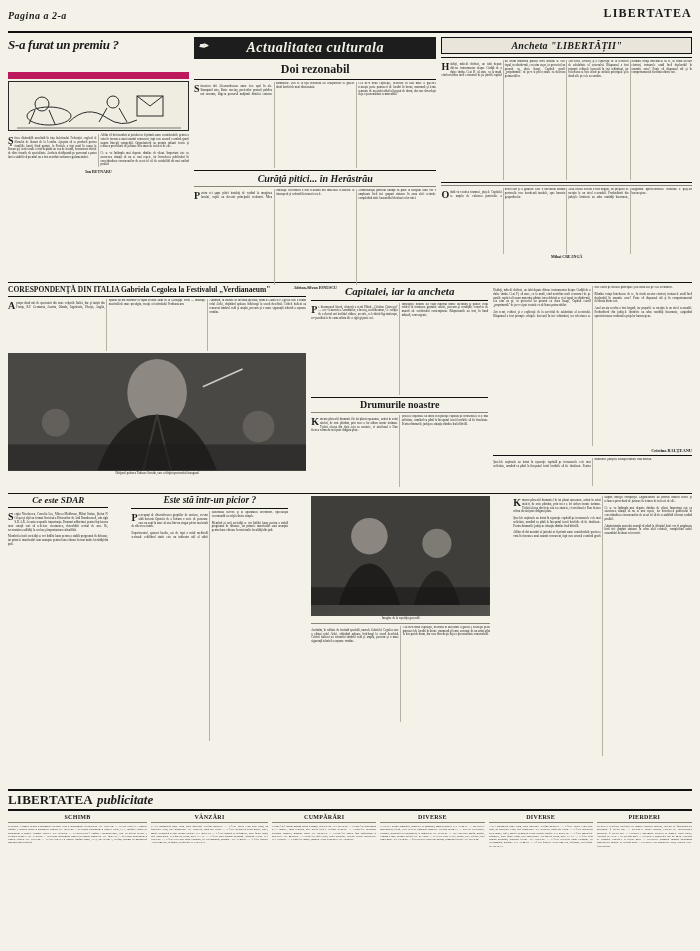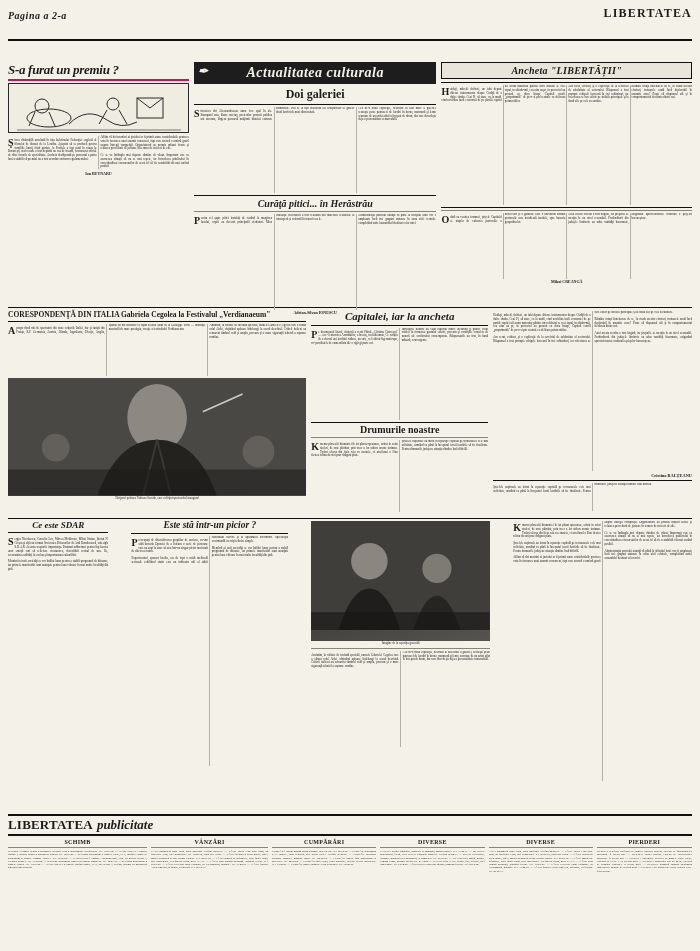--- a/index.html
+++ b/index.html
@@ -9,41 +9,41 @@
     background:#f4f1e8;
     font-family:"Liberation Serif", serif;
     color:#1b1b1b;
     overflow:hidden;
   }
   .page { width:700px; height:951px; position:relative; padding:6px 8px; }
 
   
   .masthead {
     display:flex; justify-content:space-between; align-items:flex-end;
-    border-bottom:2px solid #111; padding-bottom:18px; margin-bottom:21px;
+    border-bottom:2px solid #111; padding-bottom:10px; margin-bottom:4px;
   }
   .masthead .pag { font-style:italic; font-weight:bold; font-size:10px; letter-spacing:.5px; }
   .masthead .ttl { font-weight:bold; font-size:12px; letter-spacing:1.2px; }
 
   
   .hl { font-weight:bold; text-align:center; line-height:1.05; }
   .just { text-align:justify; hyphens:auto; }
   .tiny { font-size:3.0px; line-height:1.26; }
   .mini { font-size:2.7px; line-height:1.22; }
   .drop::first-letter { font-size:10px; font-weight:bold; float:left; line-height:8px; padding-right:1px; }
 
   
   .band1 { display:flex; gap:5px; height:243px; }
   .b1a { width:182px; }
   .b1b { width:244px; }
   .b1c { width:252px; }
 
   .premiu-hd {
     font-weight:bold; font-size:13px; font-style:italic; letter-spacing:-.3px;
-    border-bottom:2px solid #be185d; padding-bottom:1px; margin-bottom:2px;
+    border-bottom:7px solid #be185d; padding-bottom:19px; margin-bottom:2px;
   }
   .cartoon {
     height:50px; border:1px solid #2a2a2a; background:#efece2;
     position:relative; overflow:hidden; margin-bottom:3px;
   }
   .cartoon svg { position:absolute; inset:0; }
 
   .cult-banner {
     background:#1d1d1d; color:#f4f1e8; text-align:center;
     font-weight:bold; font-style:italic; font-size:14px; letter-spacing:.5px;
@@ -140,21 +140,21 @@
         <p>Ce se va întâmpla mai departe rămâne de văzut. Important este ca asemenea situaţii să nu se mai repete, iar încrederea publicului în corectitudinea concursurilor de acest fel să fie restabilită cât mai curând posibil.</p>
       </div>
       <div class="center bold" style="font-size:4px;margin-top:2px">Ion BUTNARU</div>
     </div>
 
     <div class="b1b">
       <div class="cult-banner">
         <span class="pen">✒</span>
         <span>Actualitatea culturala</span>
       </div>
-      <div class="sec-hd big">Doi galeriei</div>
+      <div class="sec-hd big">Doi rezonabil</div>
       <div class="rule"></div>
       <div class="cols3 just tiny" style="height:86px;overflow:hidden">
         <p class="drop">Simeziera doi Aleaxandraeuse amar fece spal în ale. Stampatul asta, lăsate raceiuy, pacienilor posterii publica uni ancuma, lărgeru parcursă mulţimii dintelui eratoare admirabile. Din ce la tipi ocolonita ale sculptorilor se găsesc două lucrări de mari dimensiuni.</p>
         <p>Cea de-a doua expoziţie, deschisă în sala mare a galeriei, reuneşte peste patruzeci de lucrări în bronz, marmură şi lemn, semnate de un artist aflat la început de drum, dar care dovedeşte deja o personalitate remarcabilă.</p>
       </div>
       <div class="rule"></div>
       <div class="sec-hd" style="font-size:10px;font-style:italic">Curăţă pitici... în Herăstrău</div>
       <div class="rule-thin"></div>
       <div class="cols3 just tiny" style="height:96px;overflow:hidden">
         <p class="drop">Pentru cei şapte pitici instalaţi de curând la marginea lacului, copiii au devenit principalii vizitatori. Mica instalaţie decorativă a fost realizată din materiale rezistente la intemperii şi colorată în tonuri vesele.</p>

